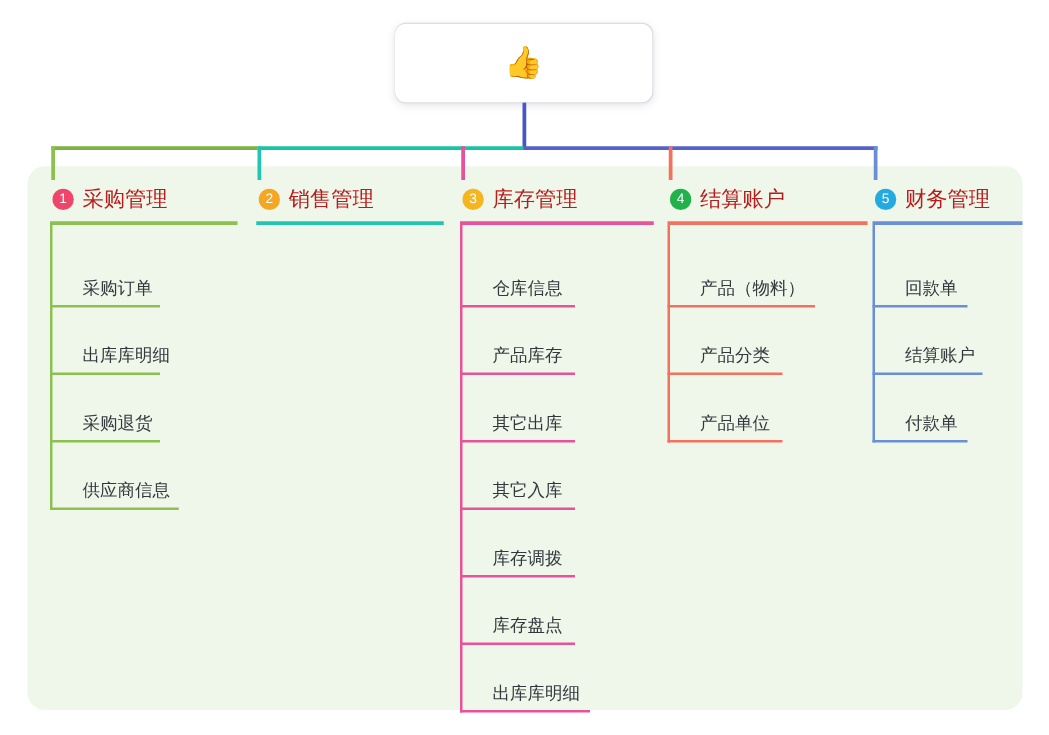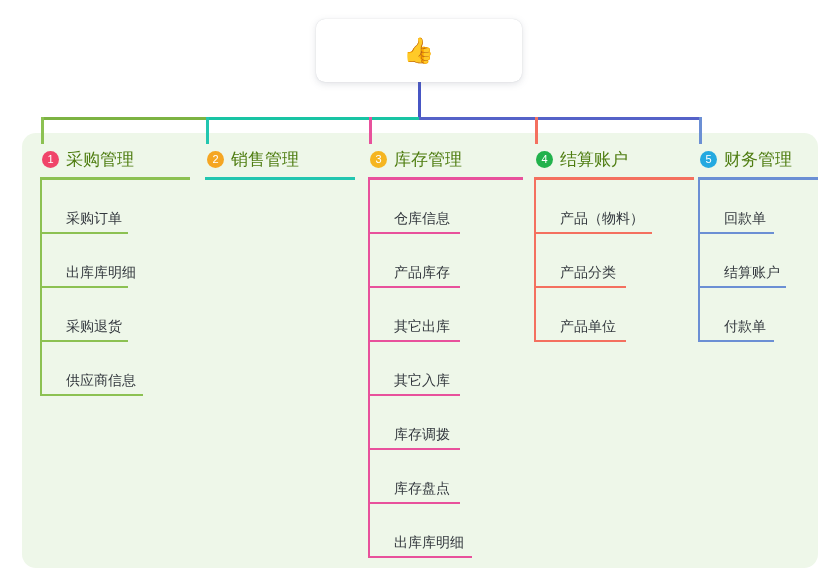--- a/index.html
+++ b/index.html
@@ -87,30 +87,30 @@
     border-radius: 50%;
     color: #ffffff;
     font-size: 11px;
     line-height: 17px;
     text-align: center;
     font-weight: normal;
     flex: 0 0 auto;
   }
   .col-title {
     font-size: 17px;
-    color: #4d7c0f;
+    color: #b91c1c;
     white-space: nowrap;
   }
   .head-rule {
     height: 3px;
     margin-top: 5px;
   }
   .col-body {
     position: relative;
-    padding-top: 0px;
+    padding-top: 12px;
   }
   .spine {
     position: absolute;
     left: 0;
     top: 0;
     bottom: 0;
     width: 2px;
   }
   .leaf {
     position: relative;

